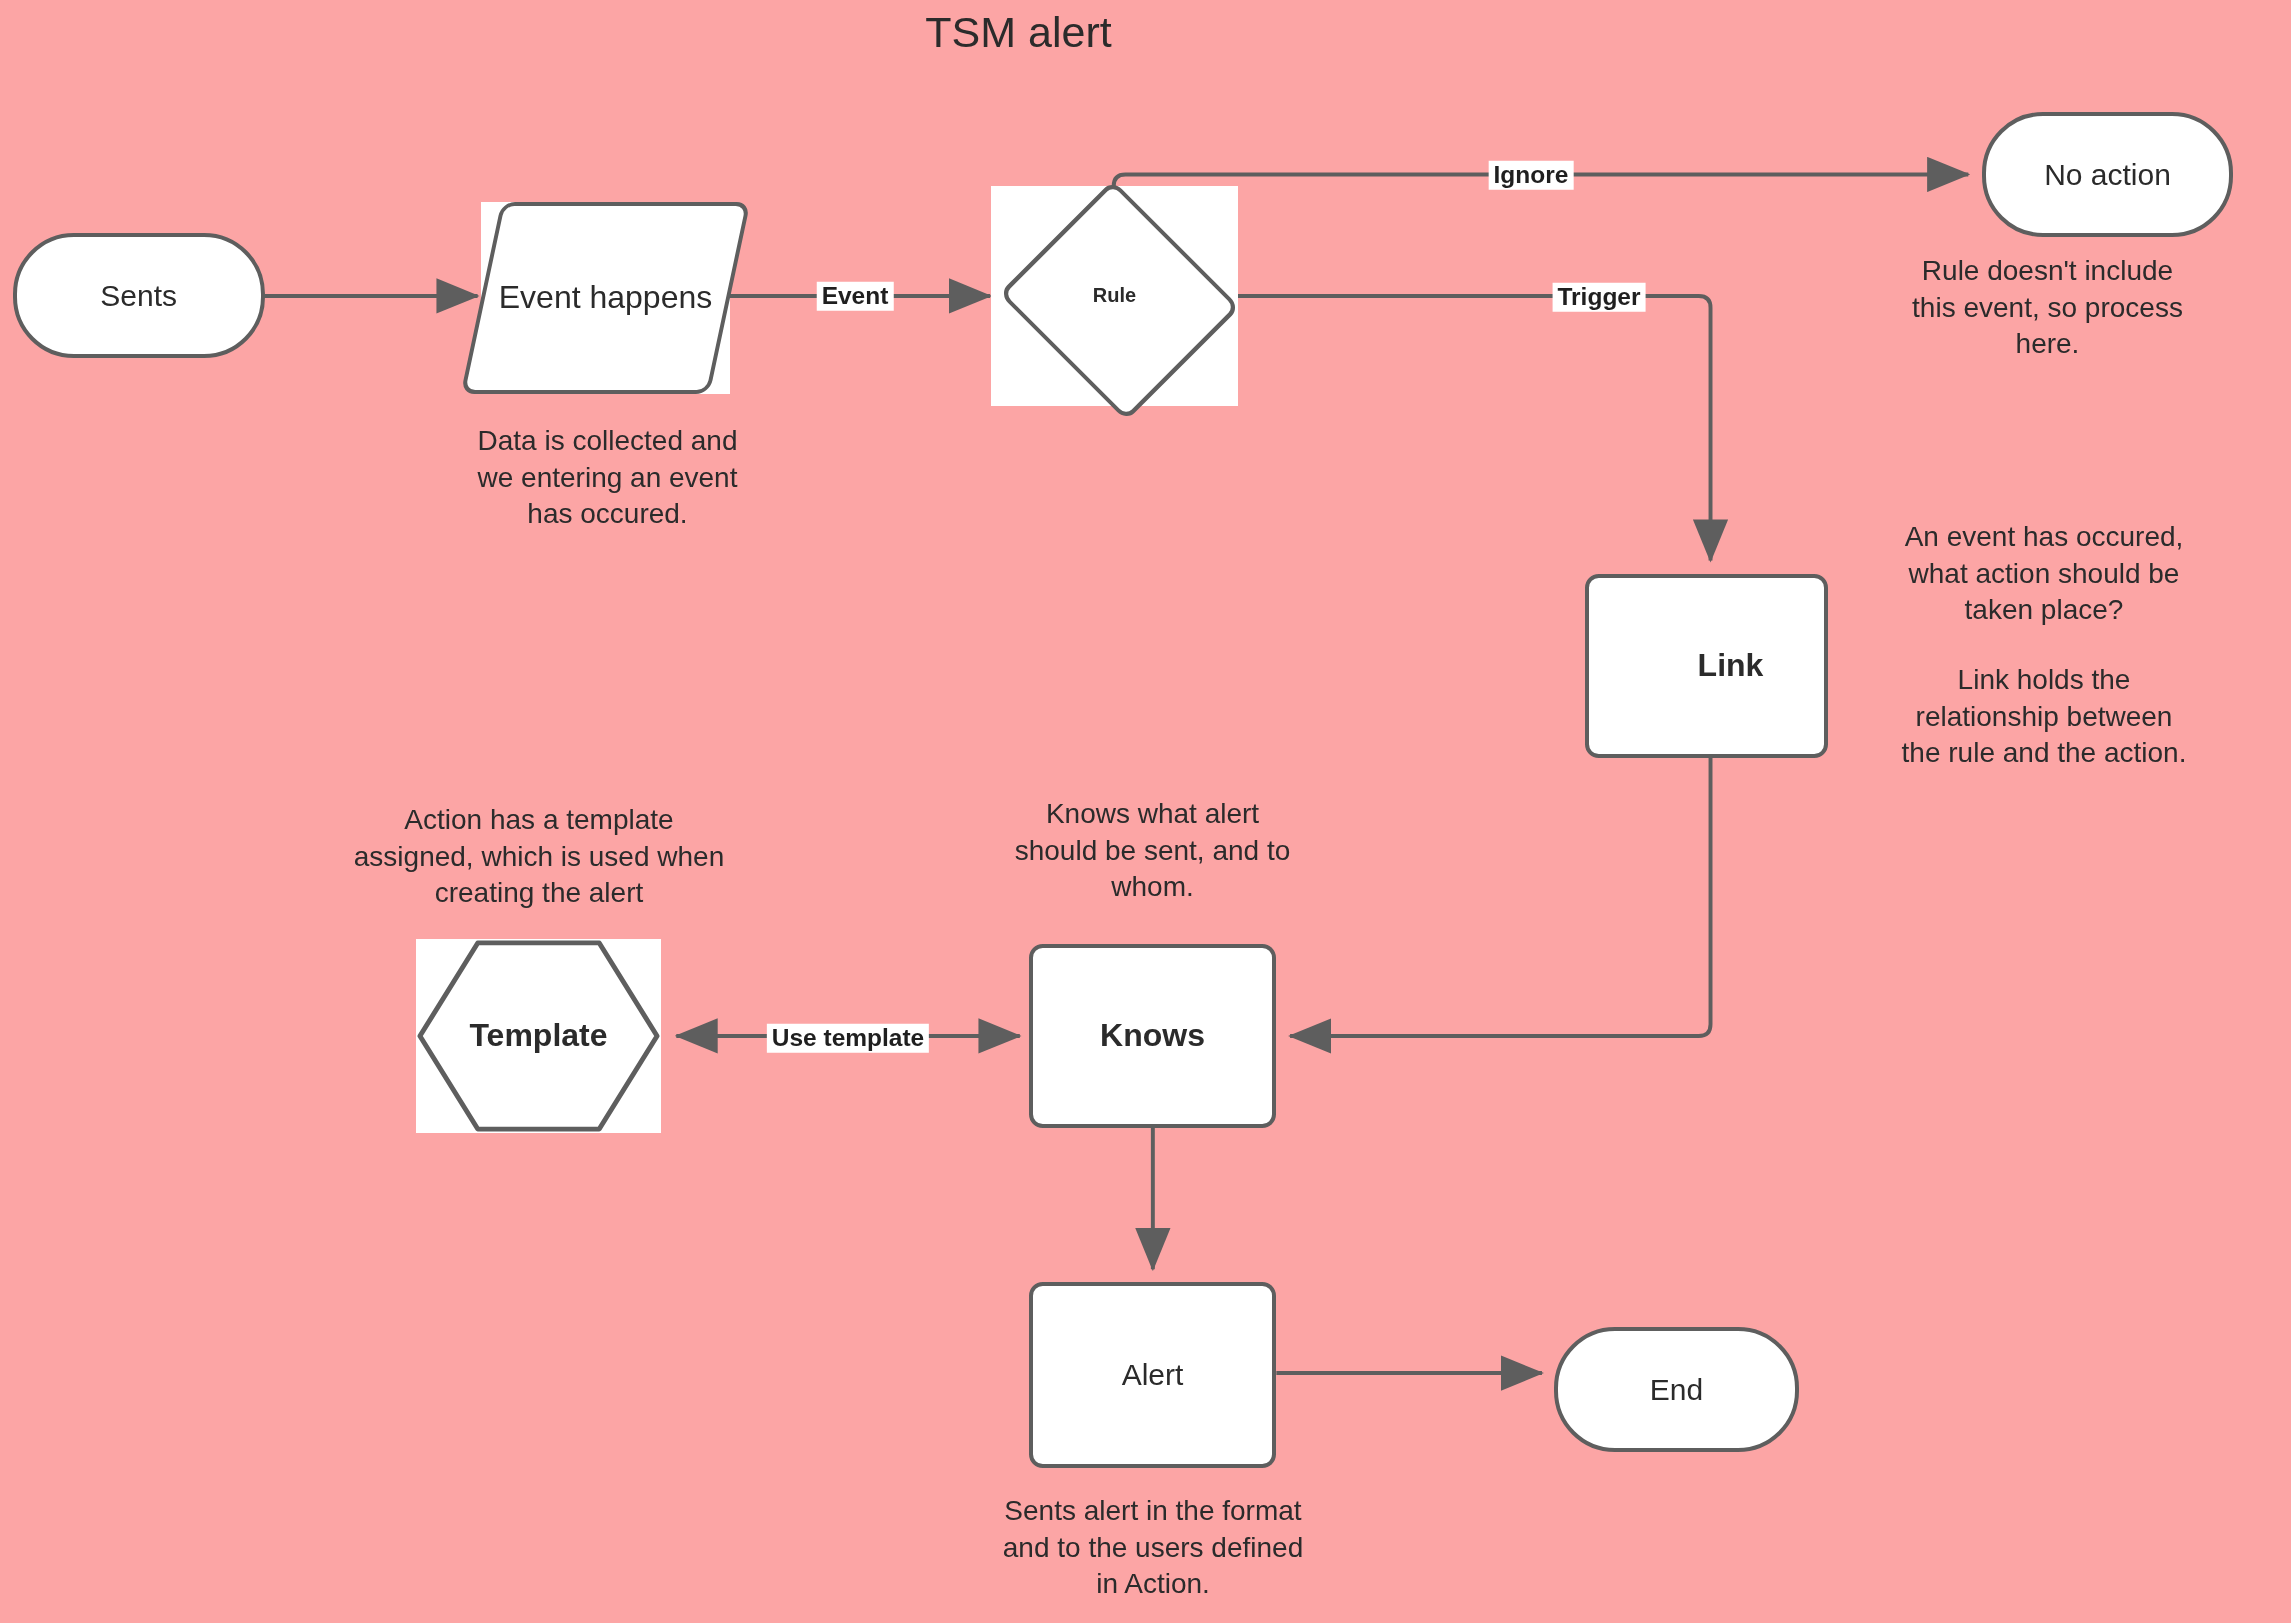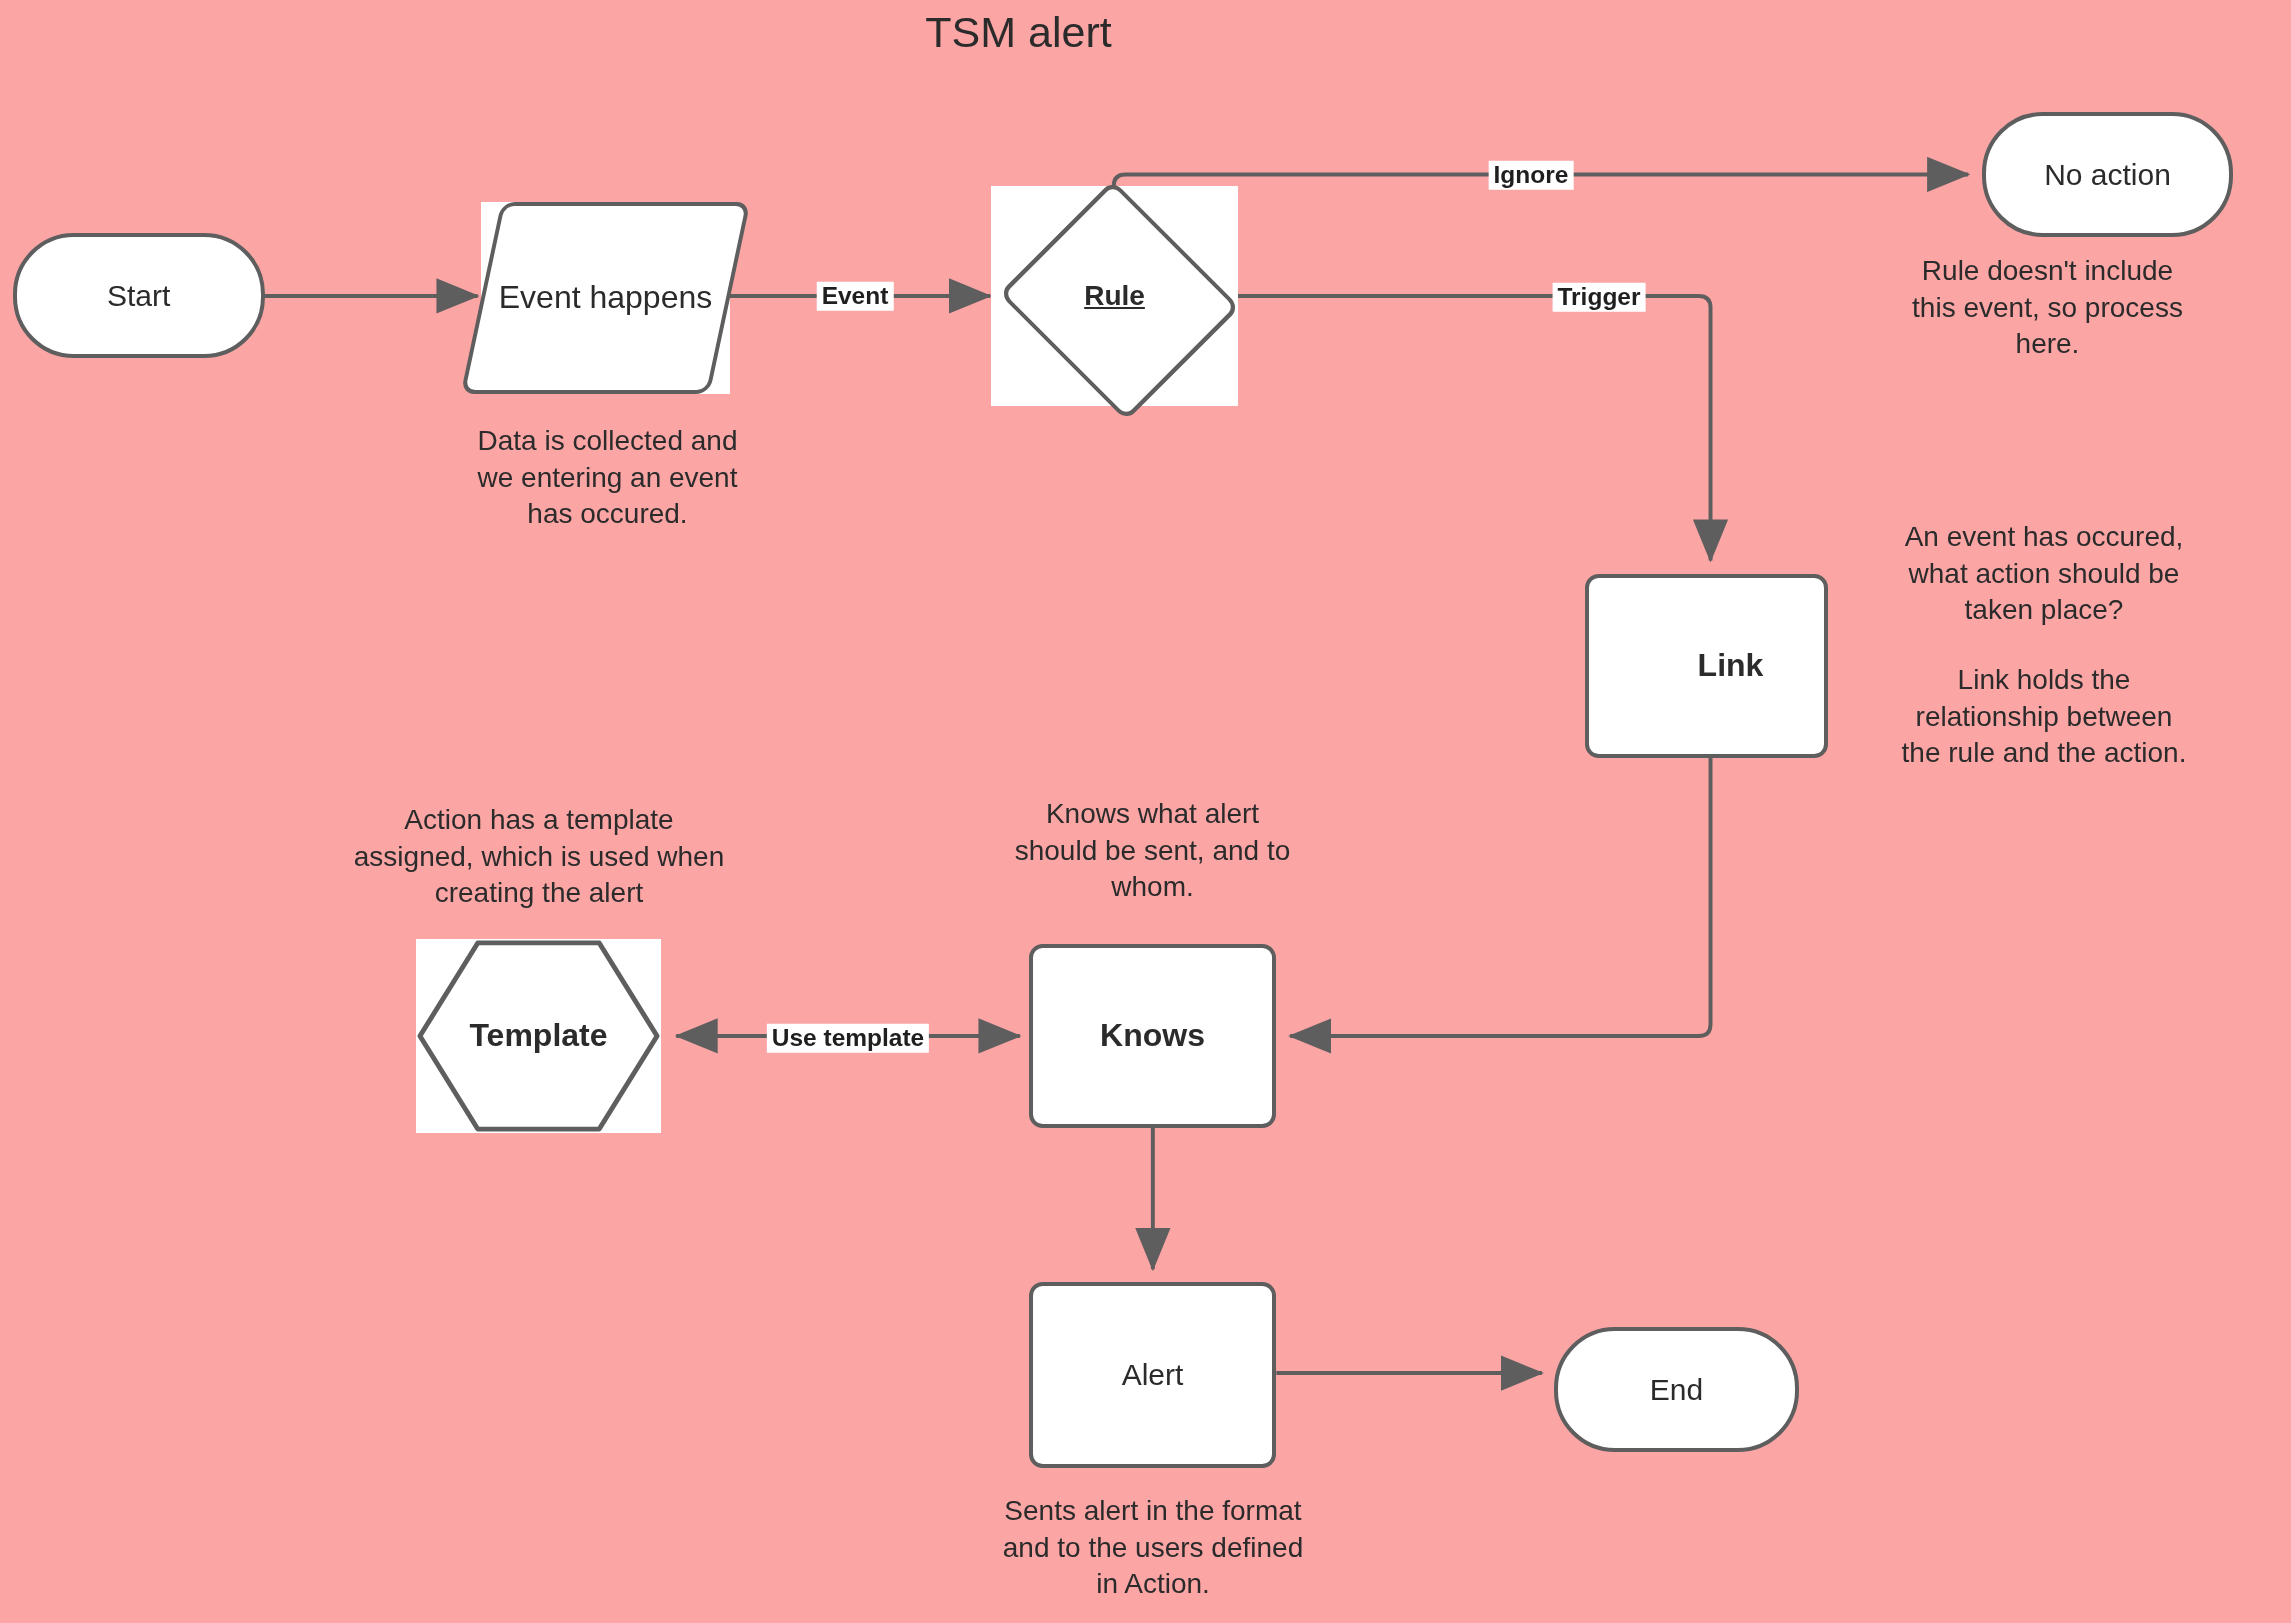--- a/index.html
+++ b/index.html
@@ -63,21 +63,21 @@
     border: 4.9px solid #5e5e5e;
     border-radius: 13.7px;
     transform: skewX(-12deg);
     background: #ffffff;
   }
   .n-data .node-label {
     position: relative;
     z-index: 2;
   }
   
-  .n-decision { font-size: 28px; font-weight: 700; text-decoration: underline; }
+  .n-decision { font-size: 20px; font-weight: 700; }
   .n-decision .diamond {
     position: absolute;
     left: 50%; top: 50%;
     width: 153px; height: 153px;
     margin-left: -76px; margin-top: -76px;
     border: 4.9px solid #5e5e5e;
     border-radius: 11.8px;
     transform: rotate(45deg) scale(1.12, 1.0);
     background: #ffffff;
   }
@@ -153,21 +153,21 @@
       <path d="M1302,1401 L1573,1401" marker-end="url(#arrowhead)"></path>
     </g>
   </svg>
 
   <div class="edge-label" style="left:855px; top:296px;">Event</div>
   <div class="edge-label" style="left:1531px; top:175px;">Ignore</div>
   <div class="edge-label" style="left:1599px; top:297px;">Trigger</div>
   <div class="edge-label" style="left:848px; top:1038px;">Use template</div>
 
   <div class="node n-terminator" style="left:12.7px; top:233px; width:252px; height:125px;">
-    <span class="node-label">Start</span>
+    <span class="node-label">Sents</span>
   </div>
 
   <div class="node n-data" style="left:481px; top:202px; width:249px; height:192px;">
     <div class="skewbox"></div>
     <span class="node-label">Event
 happens</span>
   </div>
 
   <div class="node n-decision" style="left:991px; top:186px; width:247px; height:220px;">
     <div class="diamond"></div>

